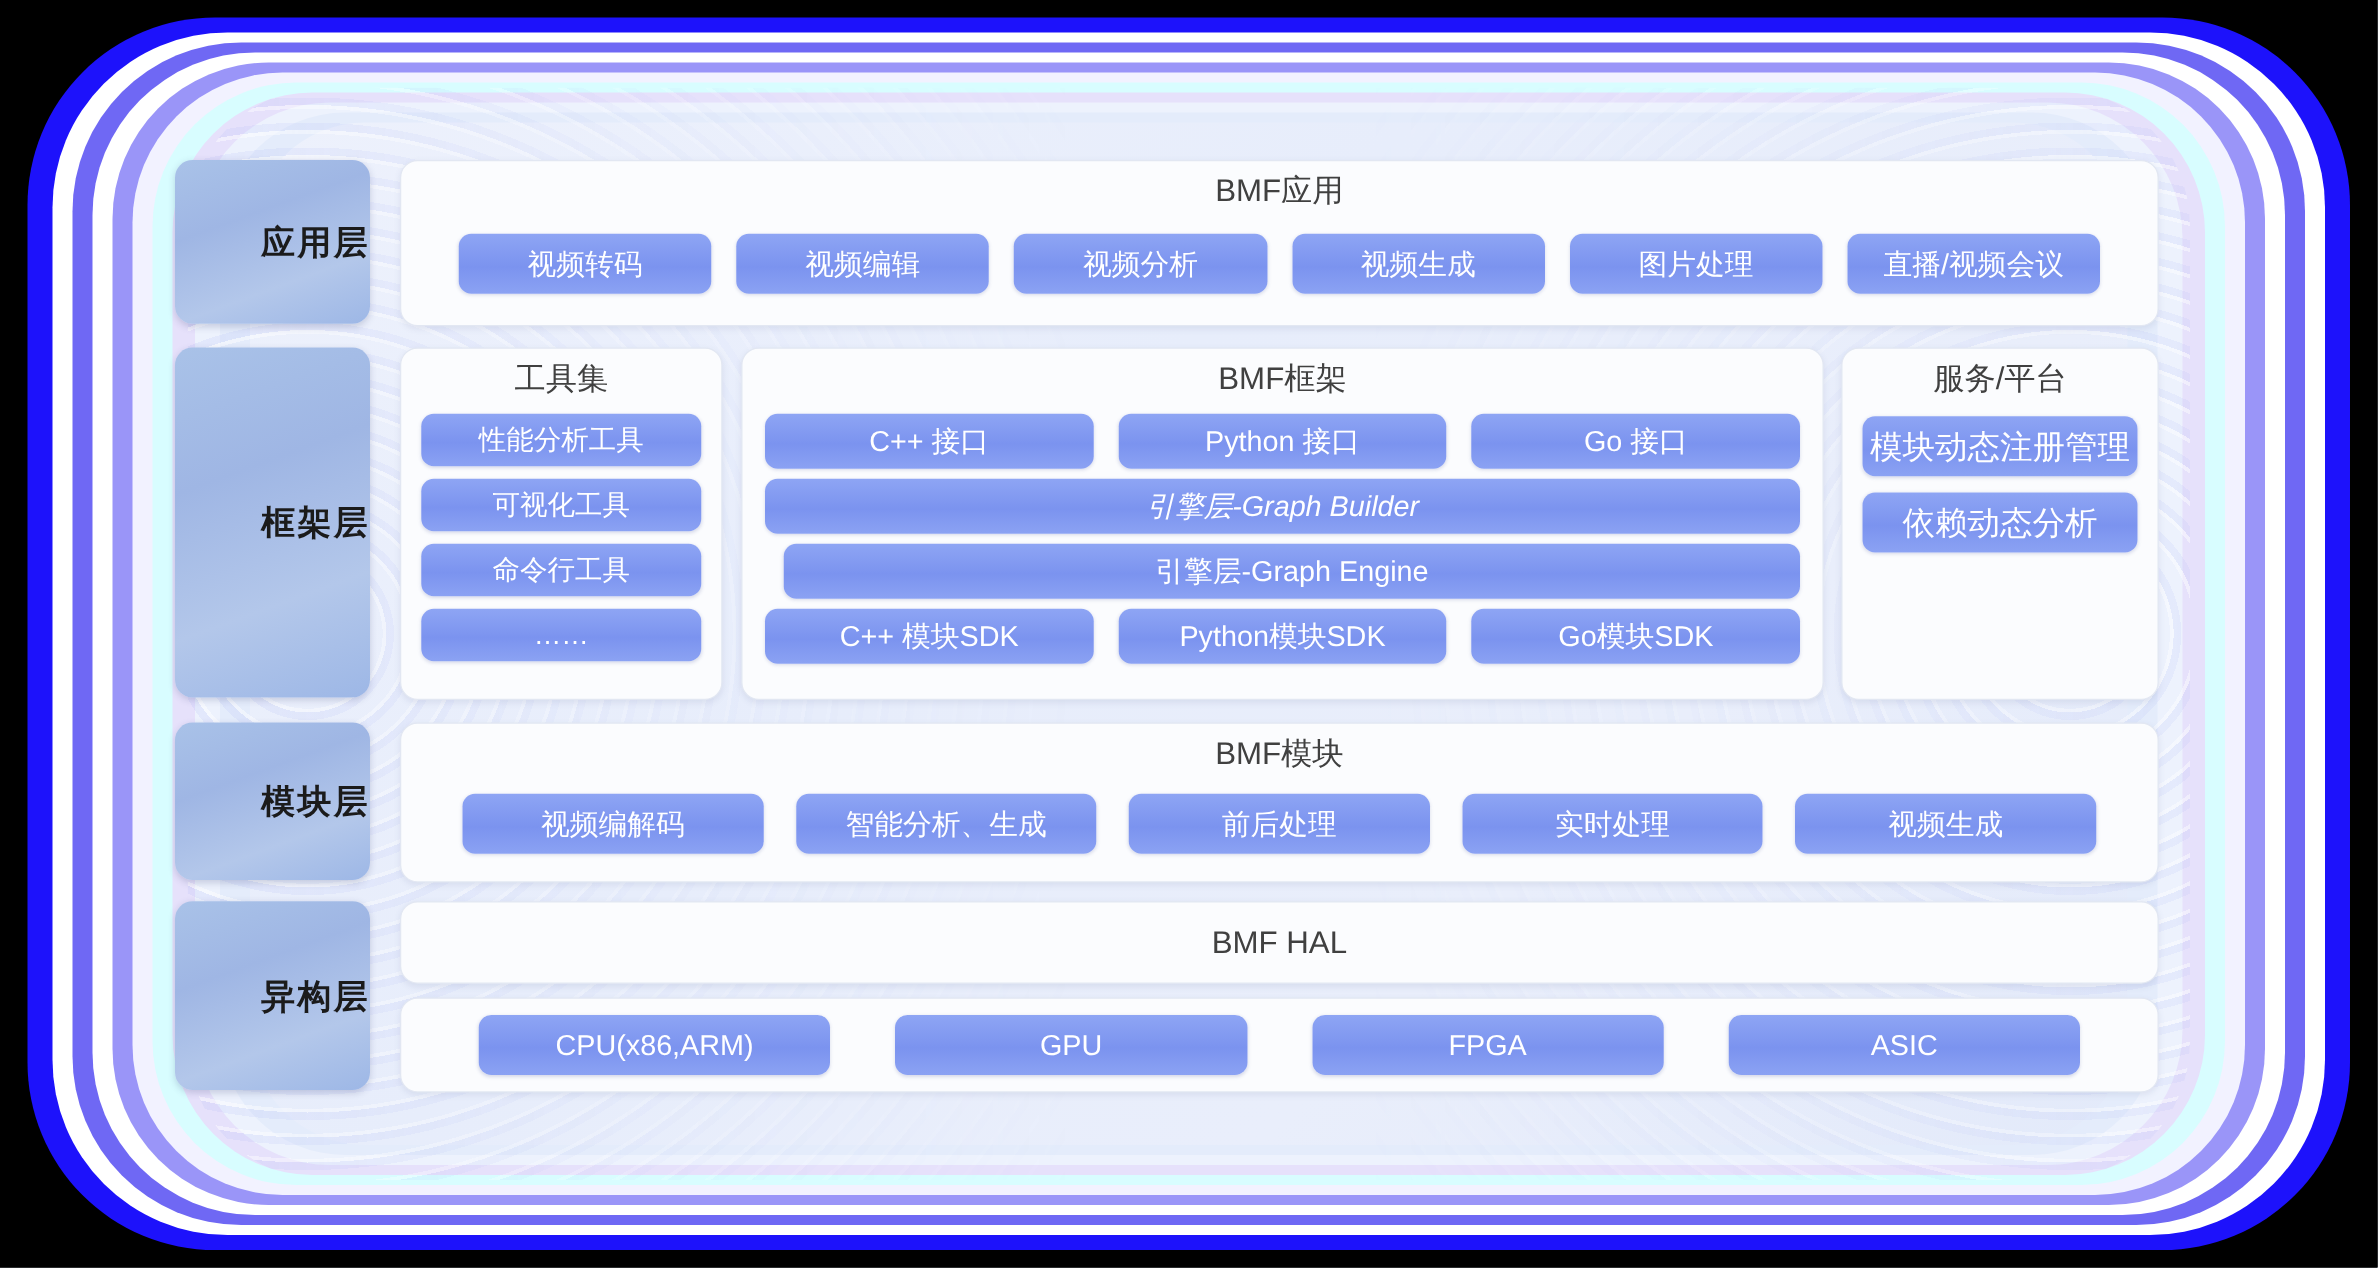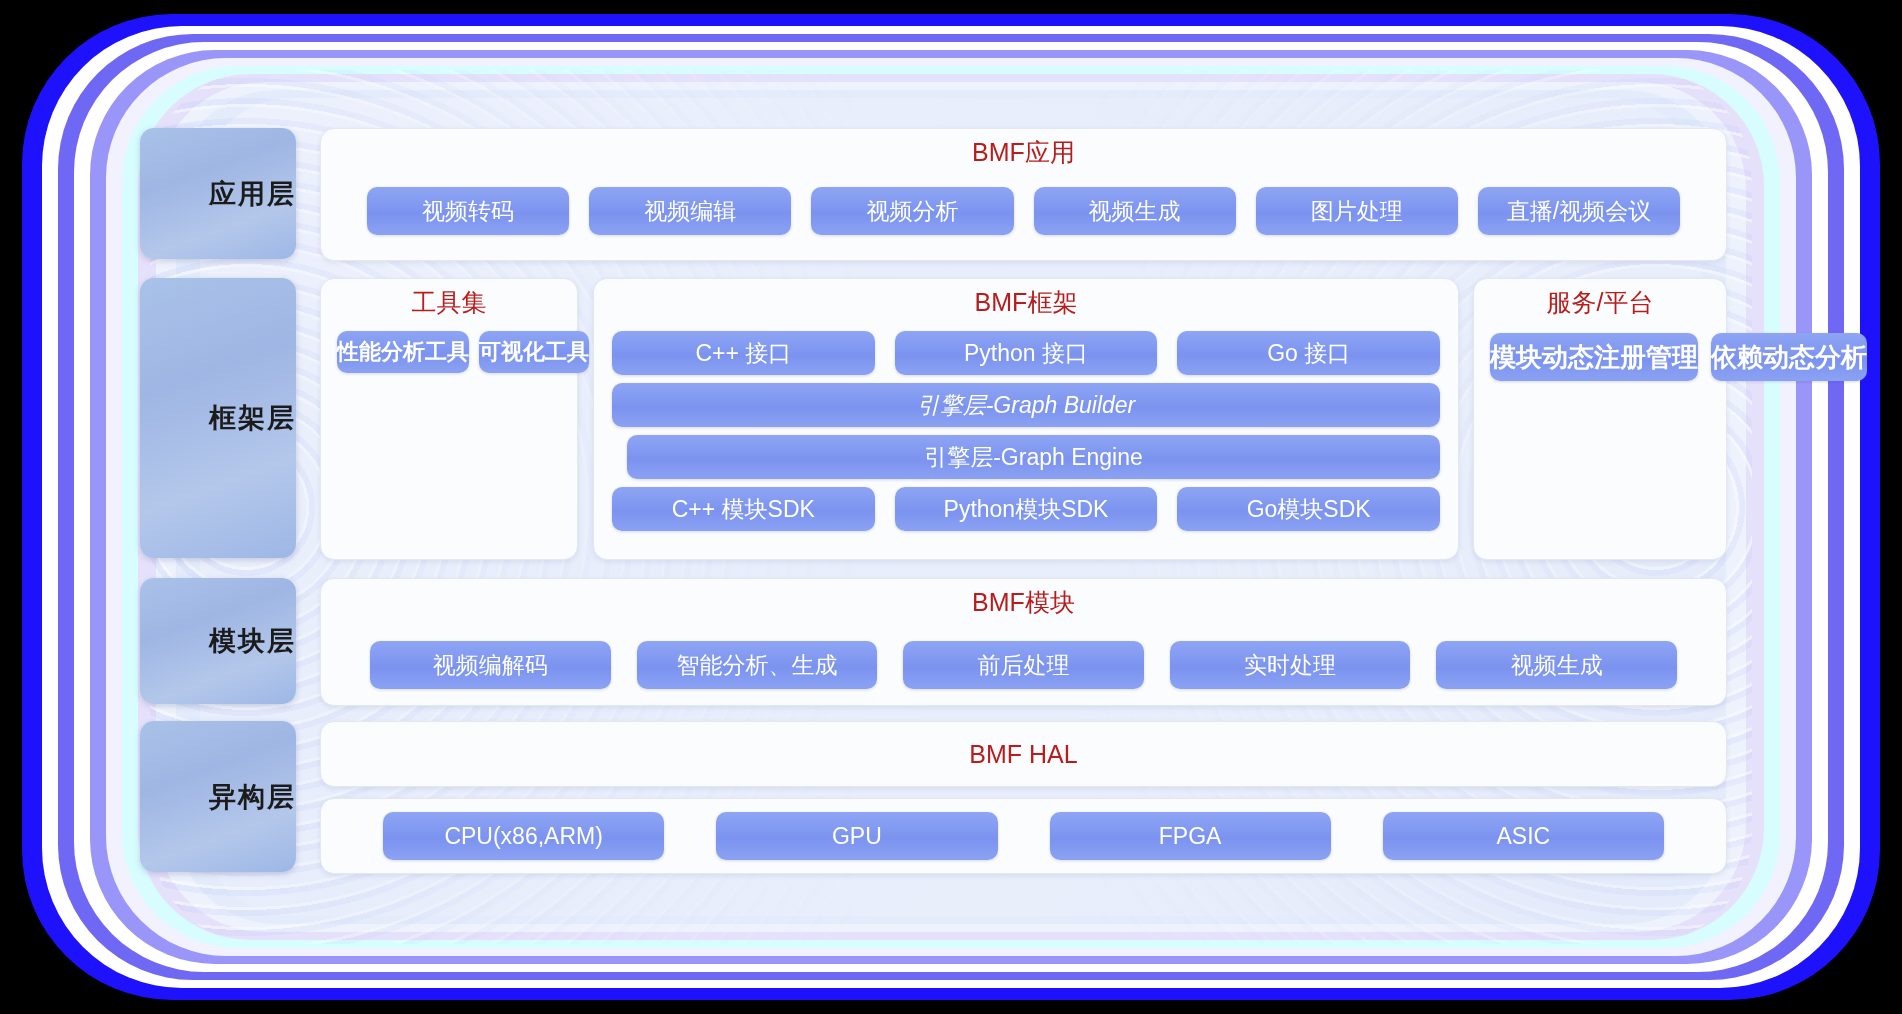--- a/index.html
+++ b/index.html
@@ -68,44 +68,44 @@
     color:#1b1b1b;font-size:27px;font-weight:700;letter-spacing:2px;
   }
 
   .panel{
     position:absolute;background:#fbfcfe;border:1px solid #e2e7f2;
     border-radius:14px;box-shadow:0 2px 5px rgba(70,80,130,.10);
   }
   .panel-title{
     position:absolute;left:0;right:0;top:0;height:46px;
     display:flex;align-items:center;justify-content:center;
-    font-size:25px;color:#b91c1c;font-weight:400;
+    font-size:25px;color:#404040;font-weight:400;
   }
   .chip{
     display:flex;align-items:center;justify-content:center;
     border-radius:10px;color:#fff;font-size:23px;
     background:linear-gradient(180deg,#8ea5f4 0%,#7b93ef 55%,#8ba2f3 100%);
     box-shadow:0 1px 3px rgba(70,80,150,.20);
     white-space:nowrap;
   }
   .chip.small{font-size:22px;}
 
-  .row-chips{position:absolute;display:flex;align-items:flex-start;}
+  .row-chips{position:absolute;display:flex;align-items:center;}
 
   
   #panel-app{left:320px;top:128px;width:1405px;height:131px;}
   #app-chips{left:0;right:0;top:58px;height:48px;justify-content:space-between;padding:0 36px;box-sizing:border-box;}
   #app-chips .chip{height:48px;flex:1 1 0;margin:0 10px;}
 
   
   #panel-tools{left:320px;top:278px;width:256px;height:280px;}
   #panel-framework{left:593px;top:278px;width:864px;height:280px;}
   #panel-service{left:1473px;top:278px;width:252px;height:280px;}
 
-  .stack{position:absolute;left:16px;right:16px;top:52px;display:flex;flex-direction:row;gap:10px;font-weight:bold;}
+  .stack{position:absolute;left:16px;right:16px;top:52px;display:flex;flex-direction:column;gap:10px;}
   .stack .chip{height:42px;}
 
   #fw-row1{position:absolute;left:18px;right:18px;top:52px;display:flex;gap:20px;}
   #fw-row1 .chip{height:44px;flex:1 1 0;}
   #fw-bar1{position:absolute;left:18px;right:18px;top:104px;height:44px;font-style:italic;}
   #fw-bar2{position:absolute;left:33px;right:18px;top:156px;height:44px;}
   #fw-row2{position:absolute;left:18px;right:18px;top:208px;display:flex;gap:20px;}
   #fw-row2 .chip{height:44px;flex:1 1 0;}
 
   #svc-stack{top:54px;gap:13px;}

